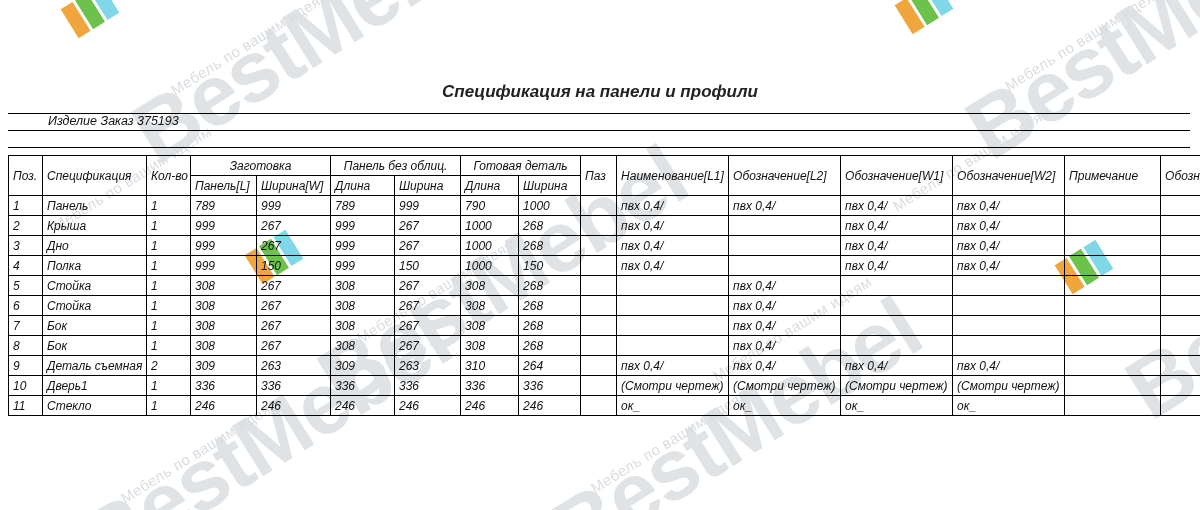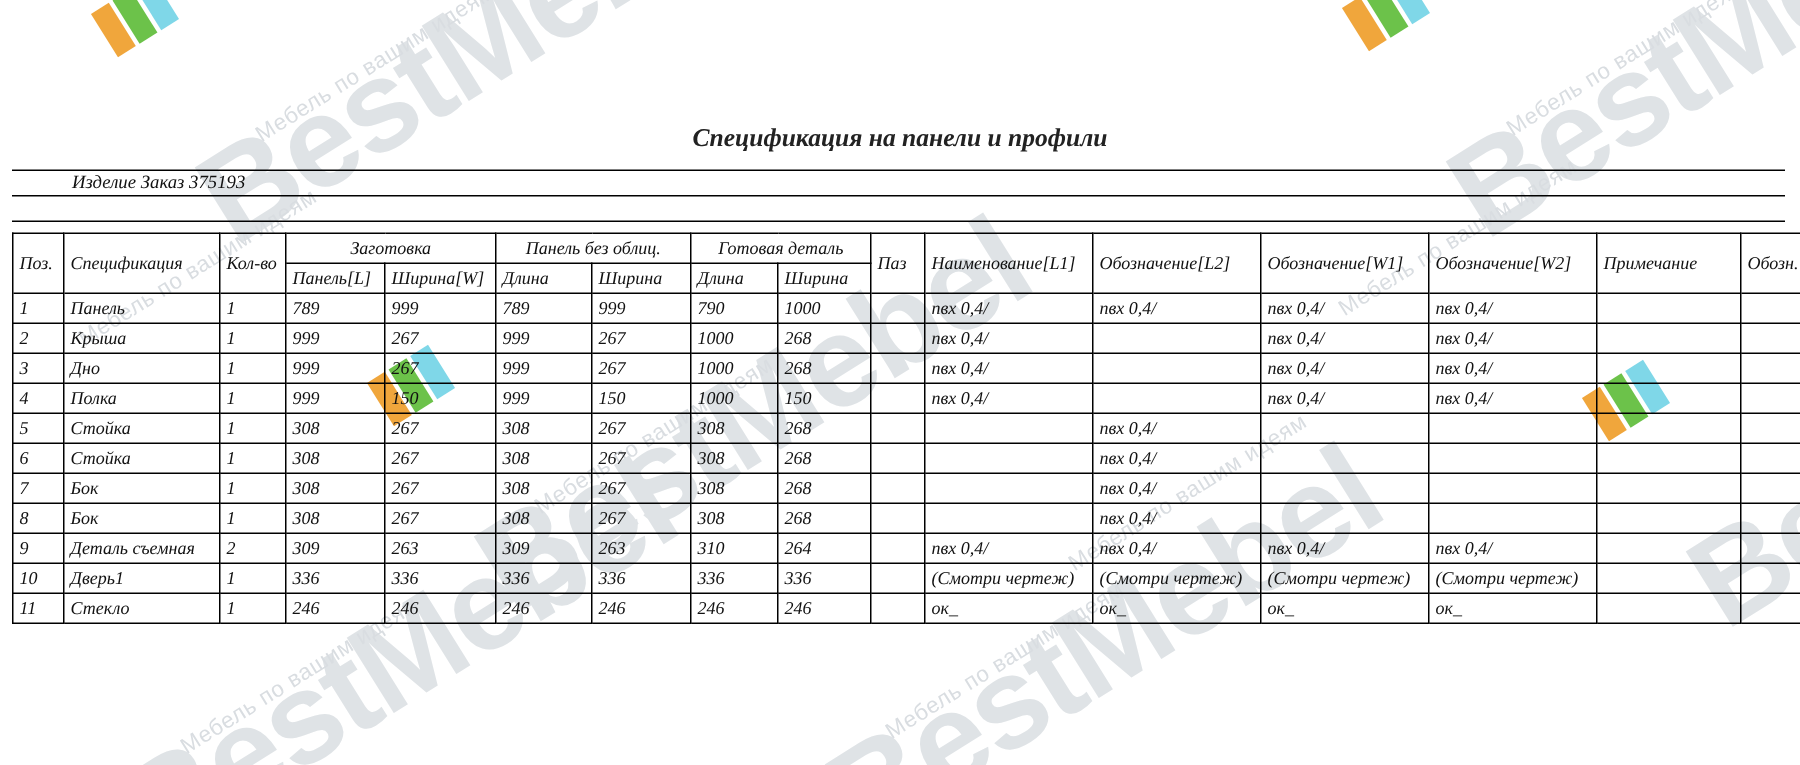--- a/index.html
+++ b/index.html
@@ -54,21 +54,20 @@
   .wm-b1 { background: #f0a63c; }
   .wm-b2 { background: #6cc24a; }
   .wm-b3 { background: #7fd7e8; }
 
   
   #doc {
     position: relative;
     z-index: 2;
     width: 1200px;
     height: 444px;
-    font-family: Liberation Serif, serif;
   }
 
   #doc-title {
     position: absolute;
     top: 82px;
     left: 0;
     width: 1200px;
     text-align: center;
     font-style: italic;
     font-weight: bold;

